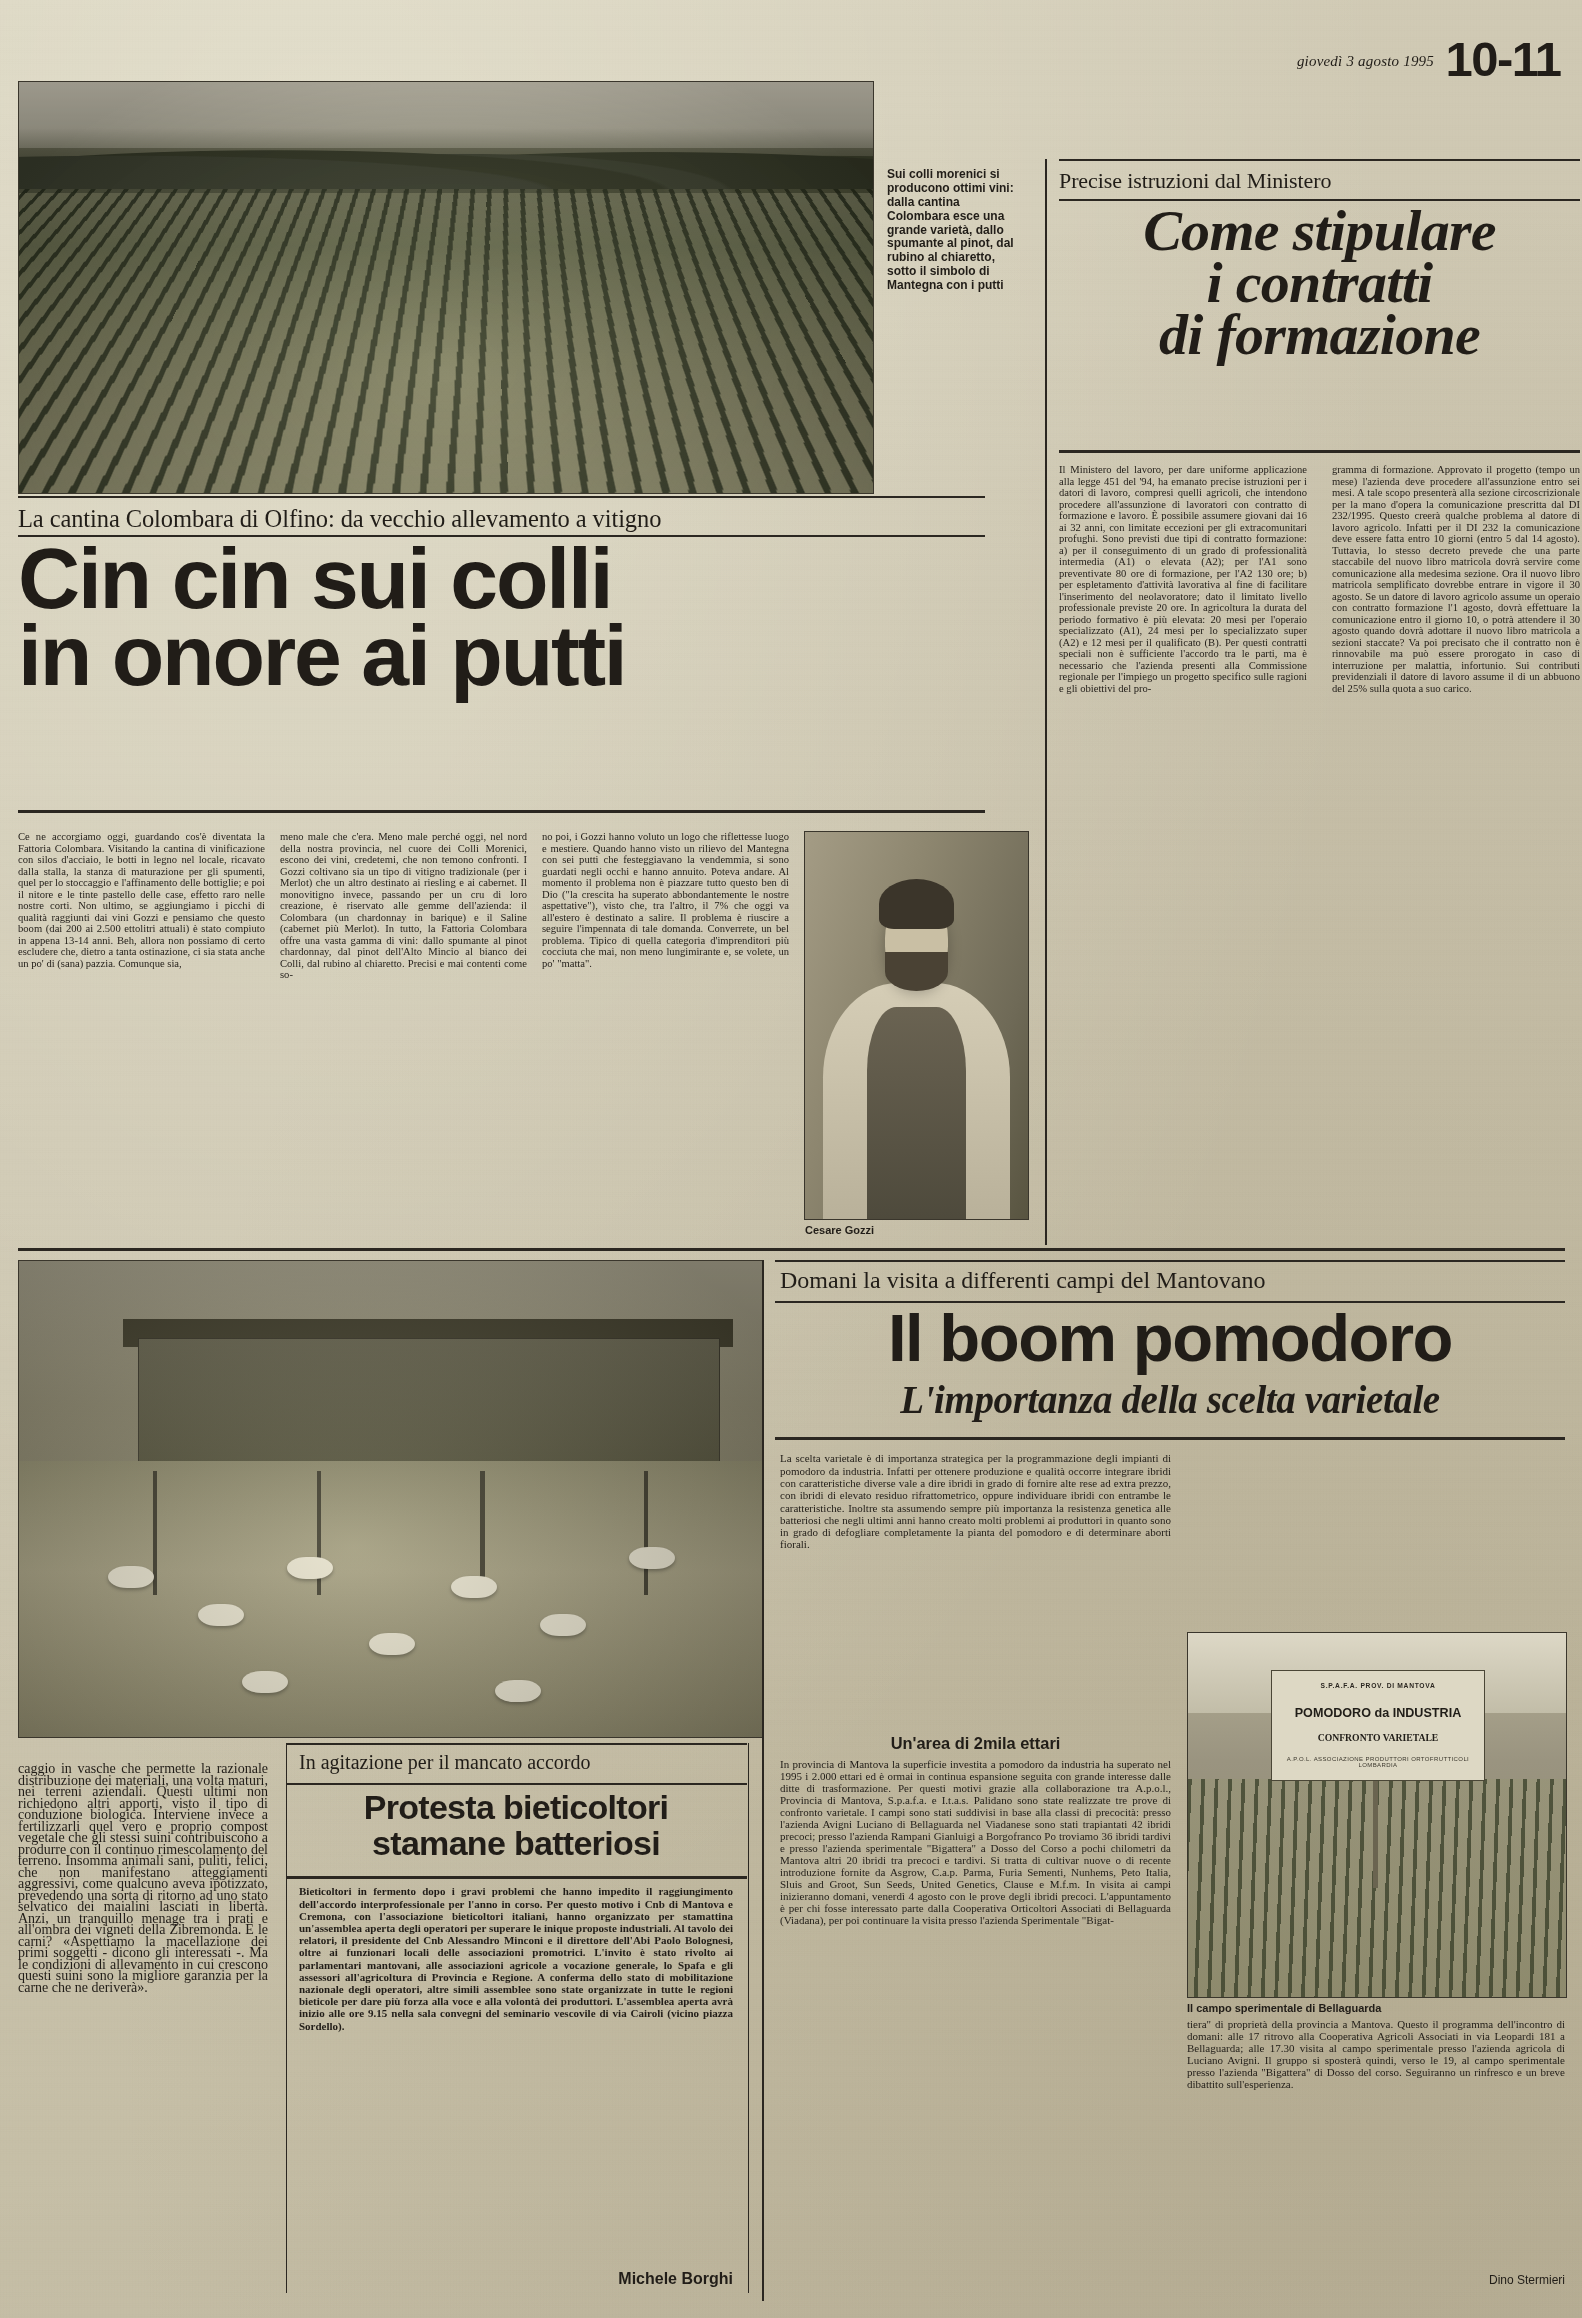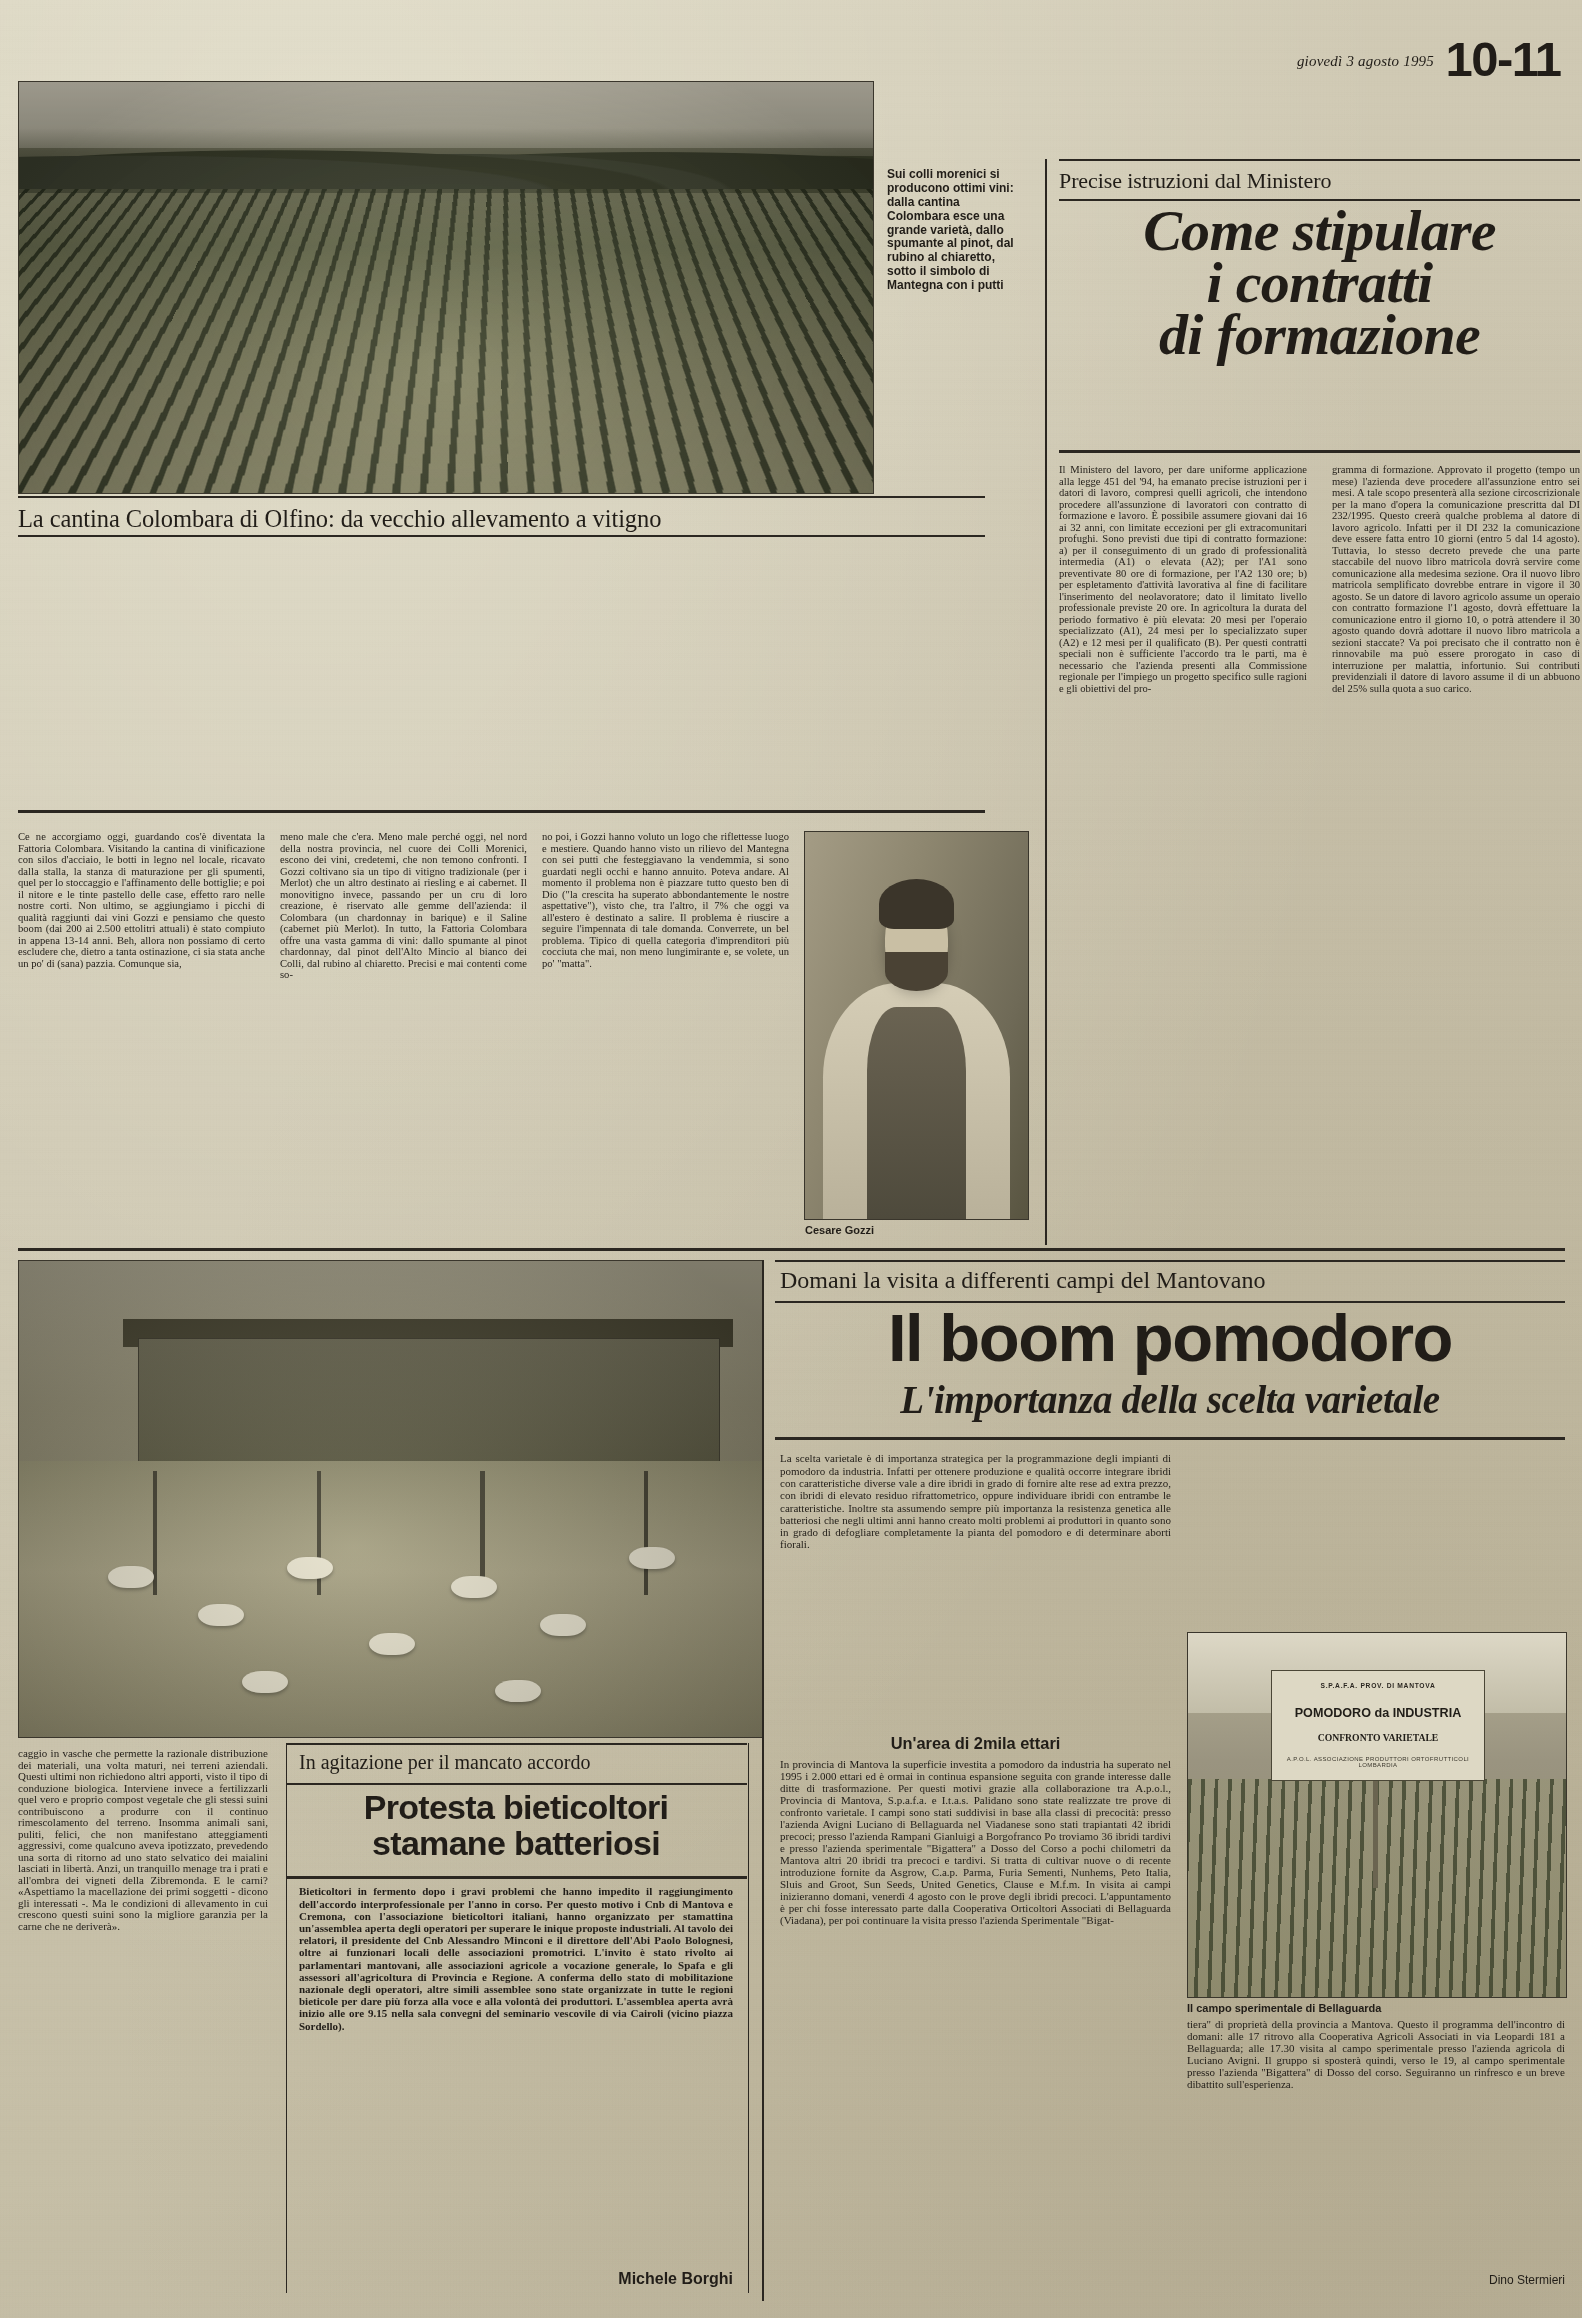--- a/index.html
+++ b/index.html
@@ -125,21 +125,21 @@
   #photo-pigs .ground { position:absolute; left:0; top:42%; width:100%; height:58%;
      background:linear-gradient(180deg,#8e8a6d,#a39d80 40%,#8b8669 100%); }
   #photo-pigs .pig { position:absolute; width:46px; height:22px; border-radius:50%/60%;
      background:#e5e0cd; box-shadow:0 2.2px 3.7px rgba(0,0,0,.3); }
   #photo-pigs .post { position:absolute; width:4.5px; background:#3f3c2e; }
   #photo-pigs .shade { position:absolute; inset:0;
      background:radial-gradient(ellipse at 45% 60%, rgba(255,255,230,.12), rgba(0,0,0,.25) 90%); }
 
   
   #ll-col { position:absolute; left:0px; top:1738px; width:250px; }
-  #ll-col .col-text { font-size:11px; line-height:11.5px; }
+  #ll-col .col-text { font-size:14px; line-height:11.5px;margin-top:15px; }
 
   
   #biet-box { position:absolute; left:268px; top:1733px; width:461px; height:550px;
      border-left:1.5px solid #2b2721; border-right:1.5px solid #2b2721; }
   #biet-kicker { position:absolute; left:281px; top:1741px; width:439px; font-size:20px; }
   #biet-rule-1 { position:absolute; left:268px; top:1733px; width:461px; height:1.5px; }
   #biet-rule-2 { position:absolute; left:268px; top:1773px; width:461px; height:1.5px; }
   #biet-title { position:absolute; left:275px; top:1779px; width:446px; text-align:center;
      font-family:"Liberation Sans", sans-serif; font-weight:bold; font-size:34px; line-height:36px;
      letter-spacing:-0.7px; }
@@ -215,20 +215,24 @@
       <div class="treeline"></div>
       <div class="rows"></div>
       <div class="shade"></div>
     </div>
 
     <div id="photo-caption">Sui colli morenici si producono ottimi vini: dalla cantina Colombara esce una grande varietà, dallo spumante al pinot, dal rubino al chiaretto, sotto il simbolo di Mantegna con i putti</div>
 
     <div id="hl-rule-1" class="rule"></div>
     <div id="kicker-cantina">La cantina Colombara di Olfino: da vecchio allevamento a vitigno</div>
     <div id="hl-rule-2" class="rule"></div>
+    <div id="headline-main">
+      <div>Cin cin sui colli</div>
+      <div>in onore ai putti</div>
+    </div>
     <div id="hl-rule-3" class="rule"></div>
 
     <div id="cc-col-1" class="cc-col">
       <div class="col-text">Ce ne accorgiamo oggi, guardando cos'è diventata la Fattoria Colombara. Visitando la cantina di vinificazione con silos d'acciaio, le botti in legno nel locale, ricavato dalla stalla, la stanza di maturazione per gli spumenti, quel per lo stoccaggio e l'affinamento delle bottiglie; e poi il nitore e le tinte pastello delle case, effetto raro nelle nostre corti. Non ultimo, se aggiungiamo i picchi di qualità raggiunti dai vini Gozzi e pensiamo che questo boom (dai 200 ai 2.500 ettolitri attuali) è stato compiuto in appena 13-14 anni. Beh, allora non possiamo di certo escludere che, dietro a tanta ostinazione, ci sia stata anche un po' di (sana) pazzia. Comunque sia,</div>
     </div>
     <div id="cc-col-2" class="cc-col">
       <div class="col-text">meno male che c'era.
 Meno male perché oggi, nel nord della nostra provincia, nel cuore dei Colli Morenici, escono dei vini, credetemi, che non temono confronti. I Gozzi coltivano sia un tipo di vitigno tradizionale (per i Merlot) che un altro destinato ai riesling e ai cabernet. Il monovitigno invece, passando per un cru di loro creazione, è riservato alle gemme dell'azienda: il Colombara (un chardonnay in barique) e il Saline (cabernet più Merlot). In tutto, la Fattoria Colombara offre una vasta gamma di vini: dallo spumante al pinot chardonnay, dal pinot dell'Alto Mincio al bianco dei Colli, dal rubino al chiaretto. Precisi e mai contenti come so-</div>
     </div>
     <div id="cc-col-3" class="cc-col">

